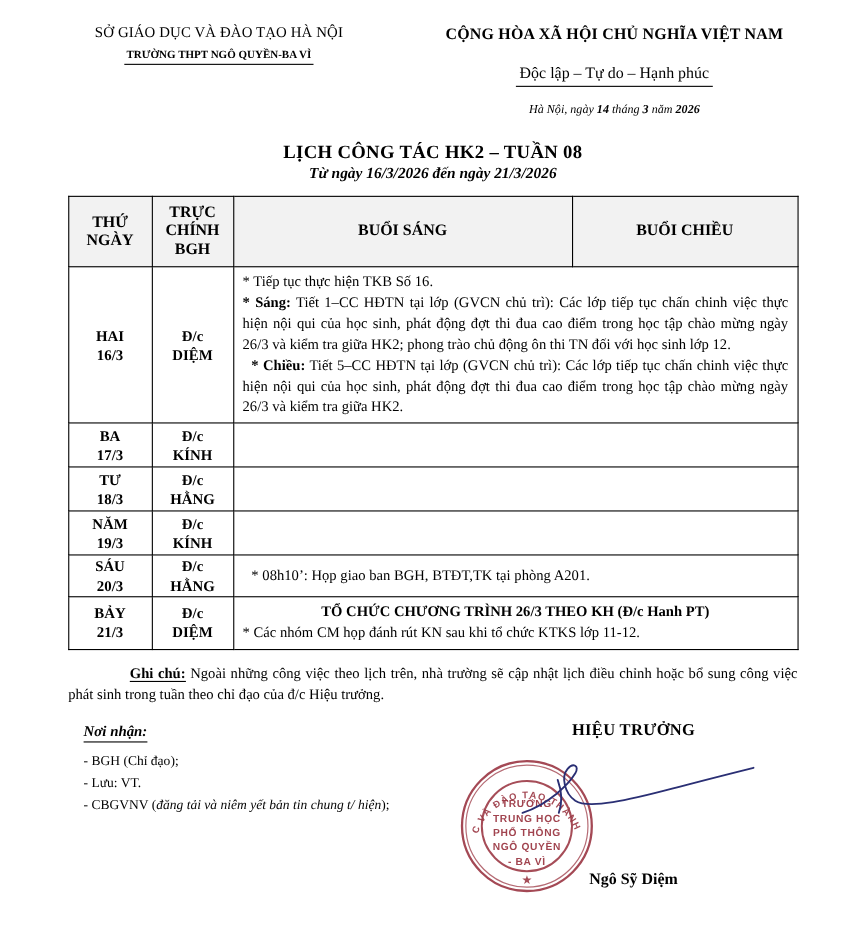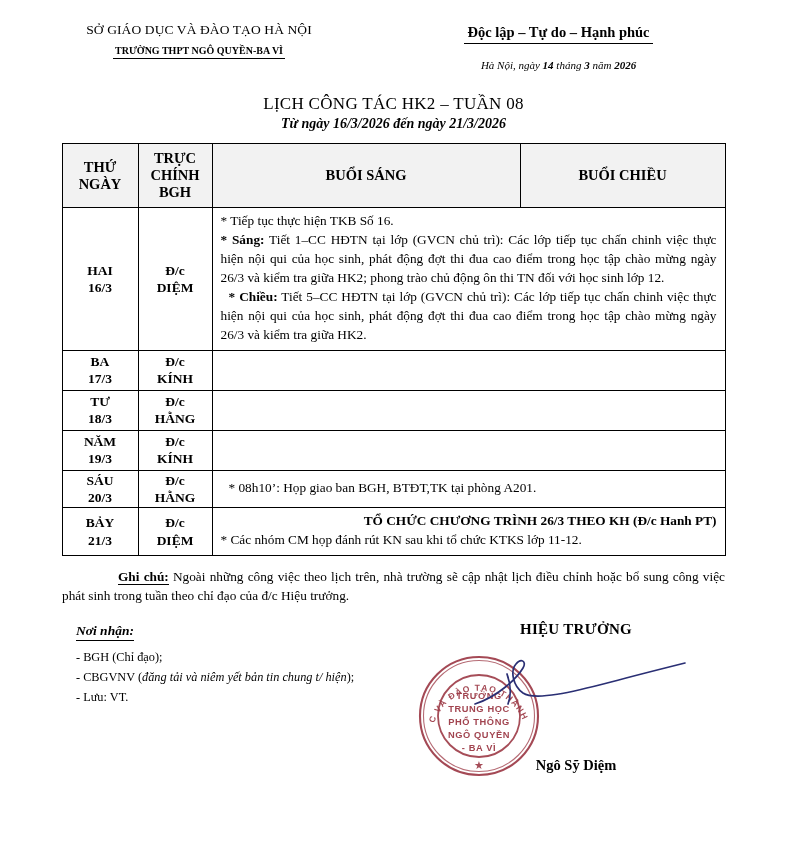--- a/index.html
+++ b/index.html
@@ -15,28 +15,28 @@
   .page{position:relative;width:787px;height:657px;}
 
   
   .topbar{display:flex;padding:22px 34px 0 34px;}
   .org{width:330px;text-align:center;line-height:1.25;}
   .org .l1{font-size:13.5px;font-weight:400;letter-spacing:.1px;}
   .org .l2{font-size:10px;font-weight:bold;display:inline-block;
            border-bottom:1.3px solid #000;padding:0 2px 1px 2px;margin-top:1px;}
   .nation{flex:1;text-align:center;line-height:1.3;}
   .nation .n1{font-size:14.5px;font-weight:bold;letter-spacing:.2px;}
-  .nation .n2{font-size:14.5px;font-weight:bold;display:inline-block;
-              border-bottom:1.3px solid #000;padding:0 3px 1px 3px;margin-top:1px;}
+  .nation .n2{font-size:14.5px;font-weight:normal;display:inline-block;
+              border-bottom:1.3px solid #000;padding:0 3px 1px 3px;margin-top:17px;}
   .datetext{margin-top:14px;font-size:11px;font-style:italic;}
   .datetext b{font-weight:bold;font-style:italic;}
 
   
   .titlewrap{text-align:center;margin-top:22px;}
-  .title-main{font-size:17px;font-weight:normal;letter-spacing:.3px;}
+  .title-main{font-size:17px;font-weight:bold;letter-spacing:.3px;}
   .title-sub{font-size:14px;font-weight:bold;font-style:italic;margin-top:2px;}
 
   
   table.sched{
     border-collapse:collapse;
     margin:11px auto 0 auto;
     width:663px;
     table-layout:fixed;
   }
   table.sched th, table.sched td{
@@ -64,21 +64,21 @@
     padding:4px 8px 5px 8px;
     font-size:13.3px;
     line-height:1.42;
     text-align:justify;
     text-justify:inter-word;
   }
   td.content p{margin:0;}
   td.content p.indent{text-indent:8px;}
   td.content b{font-weight:bold;}
   tr.emptyrow td.content{height:30px;}
-  td.content p.ctr{text-align:right;font-weight:bold;}
+  td.content p.ctr{text-align:center;font-weight:bold;}
 
   
   .note{
     width:663px;margin:11px auto 0 auto;
     font-size:13.3px;line-height:1.45;text-align:justify;
   }
   .note .lbl{font-weight:bold;border-bottom:1.2px solid #000;}
   .note .first{text-indent:56px;}
 
   
@@ -106,20 +106,21 @@
 <body>
 
 <div class="page">
 
   <div class="topbar">
     <div class="org">
       <div class="l1">SỞ GIÁO DỤC VÀ ĐÀO TẠO HÀ NỘI</div>
       <div class="l2">TRƯỜNG THPT NGÔ QUYỀN-BA VÌ</div>
     </div>
     <div class="nation">
+      <div class="n1">CỘNG HÒA XÃ HỘI CHỦ NGHĨA VIỆT NAM</div>
       <div class="n2">Độc lập – Tự do – Hạnh phúc</div>
       <div class="datetext"><span>Hà Nội, ngày </span><b>14</b><span> tháng </span><b>3</b><span> năm </span><b>2026</b></div>
     </div>
   </div>
 
   <div class="titlewrap">
     <div class="title-main">LỊCH CÔNG TÁC HK2 – TUẦN 08</div>
     <div class="title-sub">Từ ngày 16/3/2026 đến ngày 21/3/2026</div>
   </div>
 
@@ -227,22 +228,22 @@
   <div class="note">
     <p class="first" style="margin:0;"><span class="lbl">Ghi chú:</span><span> Ngoài những công việc theo lịch trên, nhà trường sẽ cập nhật lịch điều chỉnh hoặc bổ sung công việc phát sinh trong tuần theo chỉ đạo của đ/c Hiệu trưởng.</span></p>
   </div>
 
   <div class="bottom">
 
     <div class="recipients">
       <div class="rlbl">Nơi nhận:</div>
       <ul>
           <li>- BGH (Chỉ đạo);</li>
+          <li>- Lưu: VT.</li>
           <li>- CBGVNV (<i>đăng tải và niêm yết bản tin chung t/ hiện</i>);</li>
-          <li>- Lưu: VT.</li>
         </ul>
     </div>
 
     <div class="signblock">
       <div class="signtitle">HIỆU TRƯỞNG</div>
       <div class="signstage">
 
         <svg class="seal" viewBox="0 0 124 124">
           <defs>
             <path id="sealArc" d="M 62,62 m 0,-49 a 49,49 0 1 1 -0.1,0" fill="none"></path>

